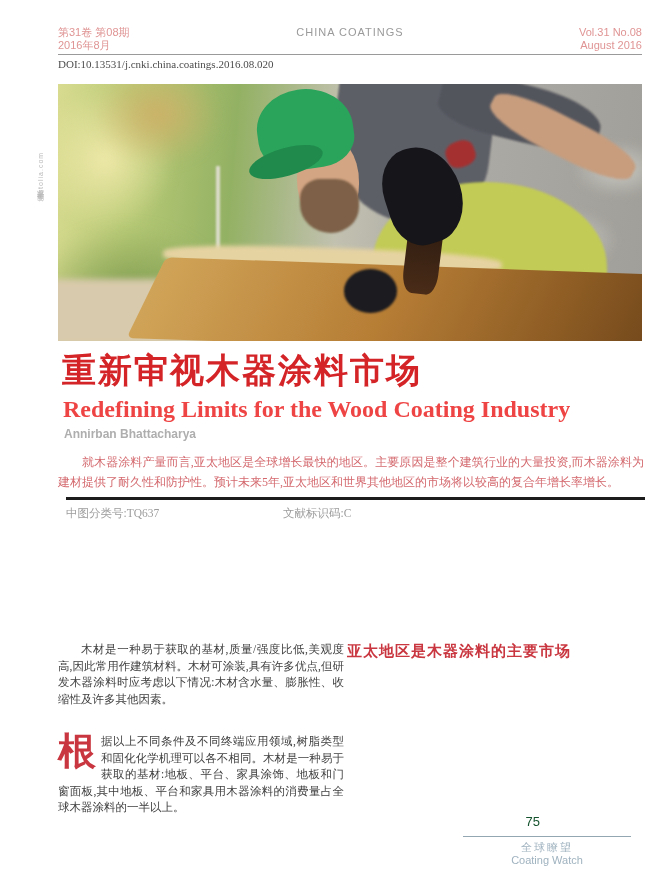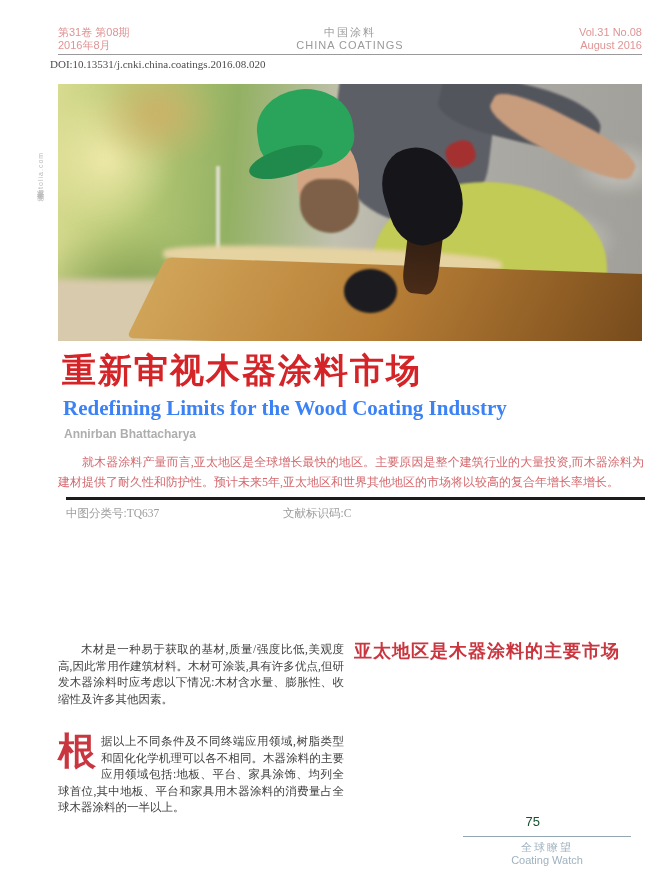--- a/index.html
+++ b/index.html
@@ -9,21 +9,21 @@
     background:#ffffff; overflow:hidden;
     font-family:"Liberation Sans", sans-serif;
   }
   
   .hdr { position:absolute; left:58px; top:26px; width:584px; height:26px; font-size:11px; line-height:13px; }
   .hdr-left  { position:absolute; left:0; top:0; color:#e09494; }
   .hdr-center{ position:absolute; left:0; right:0; top:0; text-align:center; color:#9a9a9a; letter-spacing:2px; }
   .hdr-center .en { letter-spacing:1px; }
   .hdr-right { position:absolute; right:0; top:0; text-align:right; color:#e09494; }
   .hdr-rule  { position:absolute; left:58px; right:3px; top:54px; height:1px; background:#9a9a9a; }
-  .doi { position:absolute; left:50px; top:58px; font-family:"Liberation Serif", serif; font-size:11px; color:#4c4c4c; }
+  .doi { position:absolute; left:58px; top:58px; font-family:"Liberation Serif", serif; font-size:11px; color:#4c4c4c; }
   
   .photo-credit {
     position:absolute; left:36px; top:86px; height:120px;
     writing-mode:vertical-rl; transform:rotate(180deg);
     font-size:7px; color:#b8b8b8; letter-spacing:1px;
   }
   .photo { position:absolute; left:58px; top:84px; width:584px; height:257px; overflow:hidden; background:#a9a9a3; }
   .photo div { position:absolute; }
   .ph-bg { inset:0; background:linear-gradient(95deg,#d8db90 0%,#b9cb77 13%,#93b163 30%,#c2c1b0 48%,#aeaca6 63%,#a19f99 100%); }
   .ph-blob-light { left:-4%; top:2%; width:24%; height:55%; background:radial-gradient(closest-side,#eee8a8,rgba(238,232,168,0)); filter:blur(6px); }
@@ -42,62 +42,61 @@
   .ph-beard { left:41.5%; top:37%; width:10%; height:21%; background:#7d6047; border-radius:40% 45% 55% 60%; filter:blur(1px); }
   .ph-glove { left:56%; top:24%; width:13%; height:38%; background:#15151a; border-radius:45% 55% 50% 40%; transform:rotate(-18deg); }
   .ph-cuff { left:66.5%; top:22%; width:5%; height:10%; background:#a53030; border-radius:40%; transform:rotate(-20deg); filter:blur(1px); }
   .ph-brush { left:59.5%; top:55%; width:6%; height:27%; background:linear-gradient(180deg,#2e1c10,#4a2c18); transform:rotate(7deg); border-radius:0 0 30% 30%; }
   .ph-left-hand { left:49%; top:72%; width:9%; height:17%; background:#1b1b20; border-radius:50%; filter:blur(1px); }
   .ph-bench { left:-2%; top:76%; width:34%; height:26%; background:#d8caac; filter:blur(3px); }
   .ph-plank-top { left:18%; top:64%; width:58%; height:9%; background:#e6d3a2; transform:rotate(2deg); filter:blur(2px); border-radius:40%; }
   .ph-plank { left:15%; top:71%; width:92%; height:32%; background:linear-gradient(90deg,#d0a458 0%,#b67d35 45%,#8d5c24 78%,#6f451a 100%); transform:rotate(2deg) skewX(-24deg); border-radius:6px; }
   
   .title-cn { position:absolute; left:62px; top:348px; font-size:34px; font-weight:bold; letter-spacing:2px; color:#d42428; }
-  .title-en { position:absolute; left:63px; top:396px; font-family:"Liberation Serif", serif; font-size:21px; font-weight:bold; color:#3b82f6; }
+  .title-en { position:absolute; left:63px; top:396px; font-family:"Liberation Serif", serif; font-size:24px; font-weight:bold; color:#ef4444; }
   .author   { position:absolute; left:64px; top:427px; font-size:12px; color:#aeaeae;font-weight:bold; }
   
   .abstract {
     position:absolute; left:58px; top:452px; width:586px;
     font-family:"Liberation Serif", serif; font-size:12px; line-height:20px;
     color:#d4696e; text-align:justify; text-indent:2em;
   }
   .black-rule { position:absolute; left:66px; right:0; top:497px; height:3px; background:#1c1c1c; }
   
   .meta { position:absolute; left:0; top:506px; width:645px; height:16px; font-family:"Liberation Serif", serif; font-size:11.5px; color:#9c9c9c; }
   .meta .clc  { position:absolute; left:66px; }
   .meta .code { position:absolute; left:283px; }
   .meta .artno{ position:absolute; left:437px; }
   
-  .cols { position:absolute; left:58px; top:641px; width:585px; display:flex; gap:10px; }
+  .cols { position:absolute; left:58px; top:641px; width:585px; display:flex; gap:3px; }
   .col { width:286px; font-family:"Liberation Serif", serif; font-size:11.5px; line-height:16.5px; color:#3f3f3f; text-align:justify; }
   .col p.indent { text-indent:2em; }
   .col .p2 { margin-top:26px; }
   .drop-cap {
     float:left; font-family:"Liberation Sans", sans-serif; font-weight:bold;
     font-size:38px; line-height:33px; color:#c9363f; padding:2px 5px 0 0;
   }
-  .right-heading { font-family:"Liberation Sans", sans-serif; font-size:18px; font-weight:bold; color:#c9363f; letter-spacing:1px; margin:2px 0 8px 0; }
+  .right-heading { font-family:"Liberation Sans", sans-serif; font-size:15px; font-weight:bold; color:#c9363f; letter-spacing:1px; margin:2px 0 8px 0; }
   
   .pageno { position:absolute; left:440px; top:814px; width:100px; text-align:right; font-size:13px; color:#14532d; }
   .footer-rule { position:absolute; left:463px; top:836px; width:168px; height:1px; background:#93a7b3; }
   .footer-cn { position:absolute; left:463px; top:840px; width:168px; text-align:center; font-size:11px; letter-spacing:2px; color:#9fb2bf; }
   .footer-en { position:absolute; left:463px; top:854px; width:168px; text-align:center; font-size:11px; color:#9fb2bf; }
 </style>
 </head>
 <body>
 
 <div class="page">
 
   <div class="hdr">
     <div class="hdr-left">
       <div>第31卷 第08期</div>
       <div>2016年8月</div>
     </div>
     <div class="hdr-center">
-      <div>中国涂料</div>
       <div class="en">CHINA COATINGS</div>
     </div>
     <div class="hdr-right">
       <div>Vol.31 No.08</div>
       <div>August 2016</div>
     </div>
   </div>
   <div class="hdr-rule"></div>
   <div class="doi">DOI:10.13531/j.cnki.china.coatings.2016.08.020</div>
 
@@ -136,21 +135,21 @@
   <div class="black-rule"></div>
 
   <div class="meta">
     <span class="clc">中图分类号:TQ637</span>
     <span class="code">文献标识码:C</span>
   </div>
 
   <div class="cols">
     <div class="col">
       <p class="indent">木材是一种易于获取的基材,质量/强度比低,美观度高,因此常用作建筑材料。木材可涂装,具有许多优点,但研发木器涂料时应考虑以下情况:木材含水量、膨胀性、收缩性及许多其他因素。</p>
-      <p class="p2"><span class="drop-cap">根</span><span>据以上不同条件及不同终端应用领域,树脂类型和固化化学机理可以各不相同。木器涂料的主要应用领域包括:地板、平台、家具涂饰、均列全球首位,其中地板、平台和家具用木器涂料的消费量占全球木器涂料的一半以上。</span></p>
+      <p class="p2"><span class="drop-cap">根</span><span>据以上不同条件及不同终端应用领域,树脂类型和固化化学机理可以各不相同。木材是一种易于获取的基材:地板、平台、家具涂饰、地板和门窗面板,其中地板、平台和家具用木器涂料的消费量占全球木器涂料的一半以上。</span></p>
     </div>
     <div class="col">
       <div class="right-heading">亚太地区是木器涂料的主要市场</div>
     </div>
   </div>
 
   <div class="pageno">75</div>
   <div class="footer-rule"></div>
   <div class="footer-cn">全球瞭望</div>
   <div class="footer-en">Coating Watch</div>

